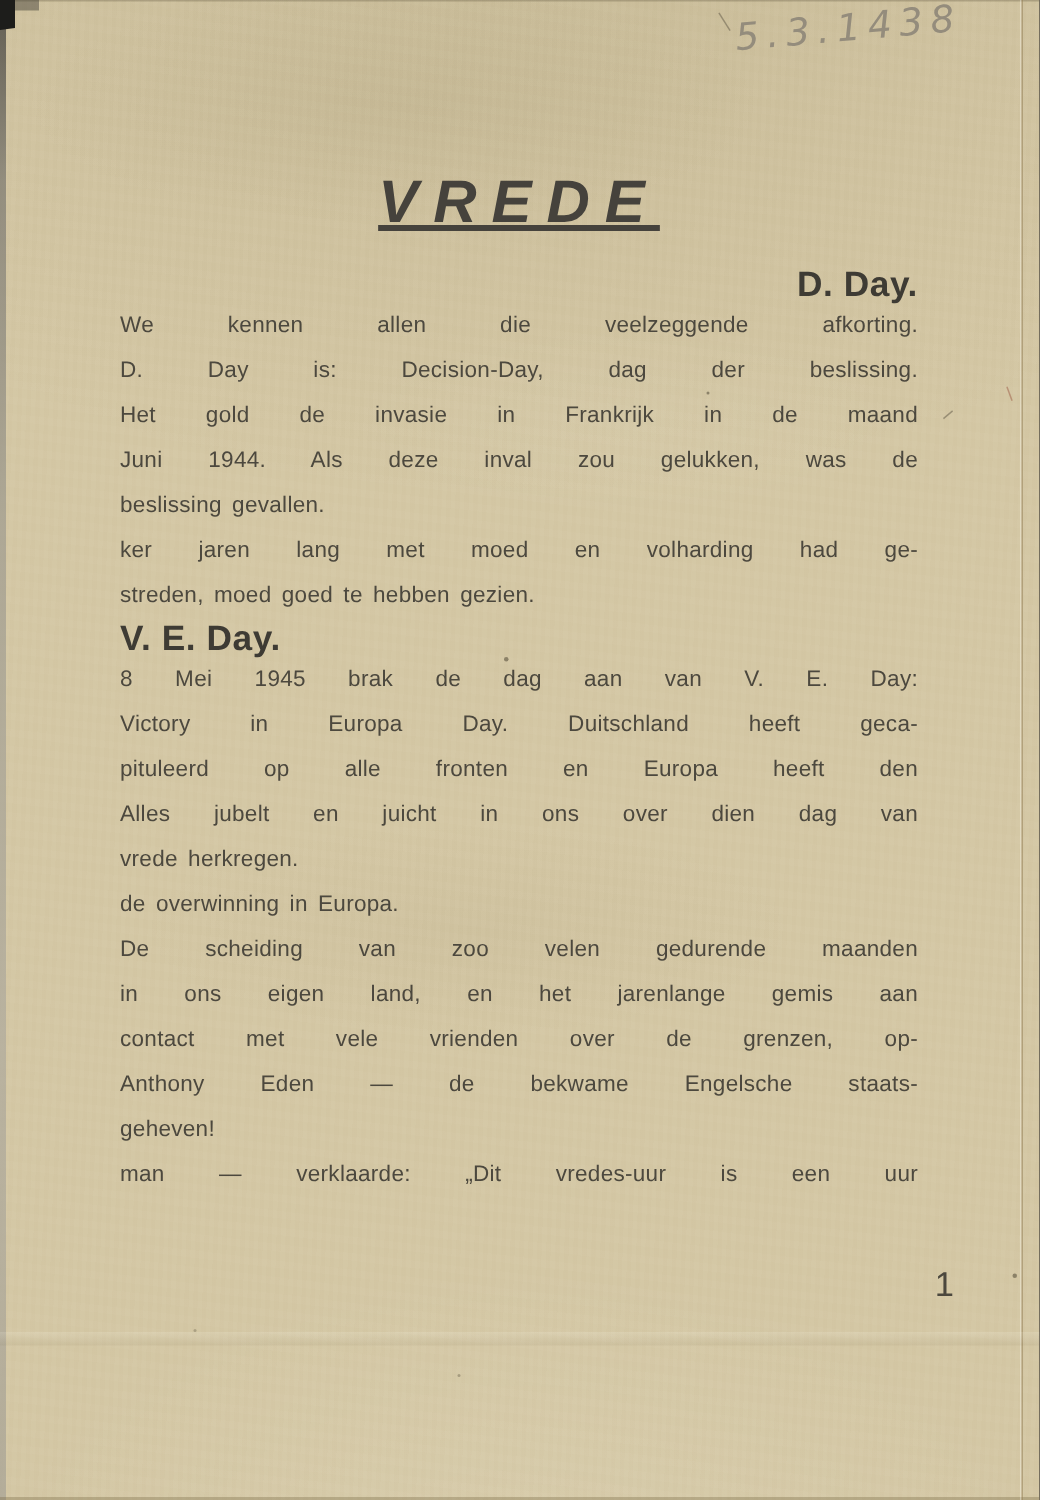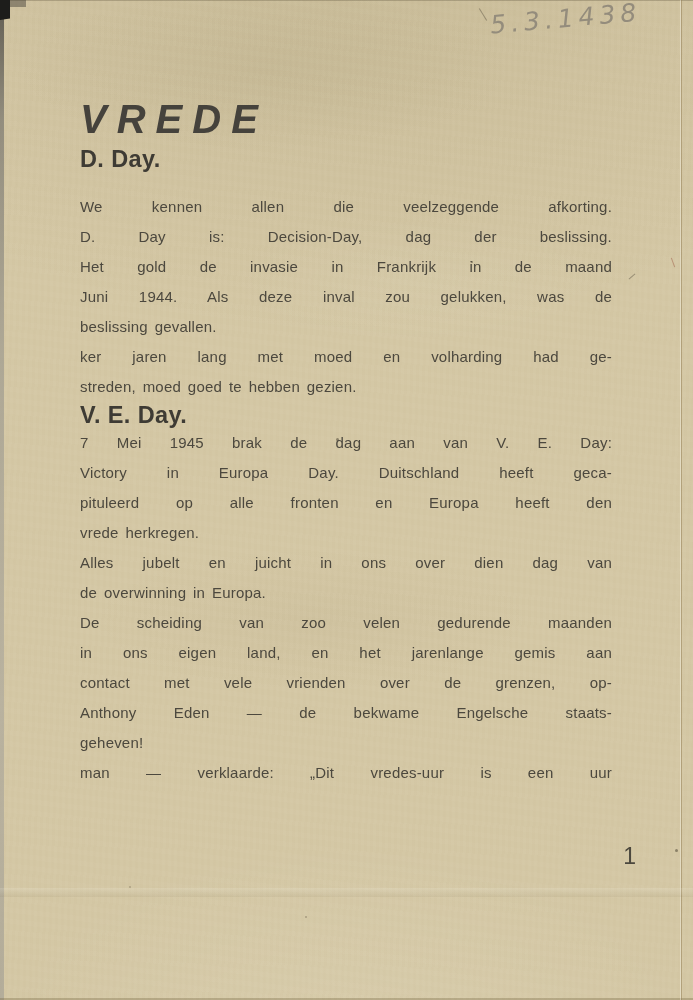--- a/index.html
+++ b/index.html
@@ -39,26 +39,26 @@
   .p2{left:471px;top:261px;width:2px;height:2px;}
   .p3{left:675px;top:849px;}
   .p4{left:305px;top:916px;width:2px;height:2px;background:rgba(80,72,55,.35);}
   .p5{left:129px;top:886px;width:2px;height:2px;background:rgba(80,72,55,.3);}
   
   .hand-note{position:absolute;top:4px;right:52px;transform:rotate(-5deg);
     font-family:"DejaVu Sans", sans-serif;font-style:italic;font-size:25px;
     letter-spacing:5px;color:#8e8779;opacity:.9;}
   
   .content{position:absolute;inset:0;padding:0 81px 0 80px;}
-  .doc-title{margin:0;padding-top:97px;height:47px;
+  .doc-title{margin:16px;padding-top:97px;height:47px;text-align:center;
     font-style:italic;font-weight:bold;font-size:40px;line-height:44px;
-    letter-spacing:10px;color:#45423c;}
+    letter-spacing:10px;color:#45423c;text-decoration:underline;}
   h2.sec-head{margin:0;font-size:23.5px;line-height:26px;font-weight:bold;
     color:#3e3b34;letter-spacing:.4px;}
-  h2.hd1{margin-top:2px;margin-bottom:20px;}
+  h2.hd1{margin-top:2px;margin-bottom:0;text-align:right;}
   h2.hd2{margin-bottom:0;}
   p.ln{margin:0;font-size:15px;line-height:30px;color:#4c483e;
     letter-spacing:.2px;word-spacing:2.5px;white-space:normal;}
   p.fill{text-align:justify;text-align-last:justify;}
   .page-num{position:absolute;top:843px;right:57px;font-size:23px;color:#4c483e;}
 </style>
 </head>
 <body>
 
 <div class="stage">
@@ -93,25 +93,25 @@
       <p class="ln fill">D. Day is: Decision-Day, dag der beslissing.</p>
       <p class="ln fill">Het gold de invasie in Frankrijk in de maand</p>
       <p class="ln fill">Juni 1944. Als deze inval zou gelukken, was de</p>
       <p class="ln">beslissing gevallen.</p>
       <p class="ln fill">ker jaren lang met moed en volharding had ge-</p>
       <p class="ln">streden, moed goed te hebben gezien.</p>
     </section>
 
     <section>
       <h2 class="sec-head hd2">V. E. Day.</h2>
-      <p class="ln fill">7 Mei 1945 brak de dag aan van V. E. Day:</p>
+      <p class="ln fill">8 Mei 1945 brak de dag aan van V. E. Day:</p>
       <p class="ln fill">Victory in Europa Day. Duitschland heeft geca-</p>
       <p class="ln fill">pituleerd op alle fronten en Europa heeft den</p>
+      <p class="ln fill">Alles jubelt en juicht in ons over dien dag van</p>
       <p class="ln">vrede herkregen.</p>
-      <p class="ln fill">Alles jubelt en juicht in ons over dien dag van</p>
       <p class="ln">de overwinning in Europa.</p>
       <p class="ln fill">De scheiding van zoo velen gedurende maanden</p>
       <p class="ln fill">in ons eigen land, en het jarenlange gemis aan</p>
       <p class="ln fill">contact met vele vrienden over de grenzen, op-</p>
       <p class="ln fill">Anthony Eden — de bekwame Engelsche staats-</p>
       <p class="ln">geheven!</p>
       <p class="ln fill">man — verklaarde: „Dit vredes-uur is een uur</p>
     </section>
   </div>
 

